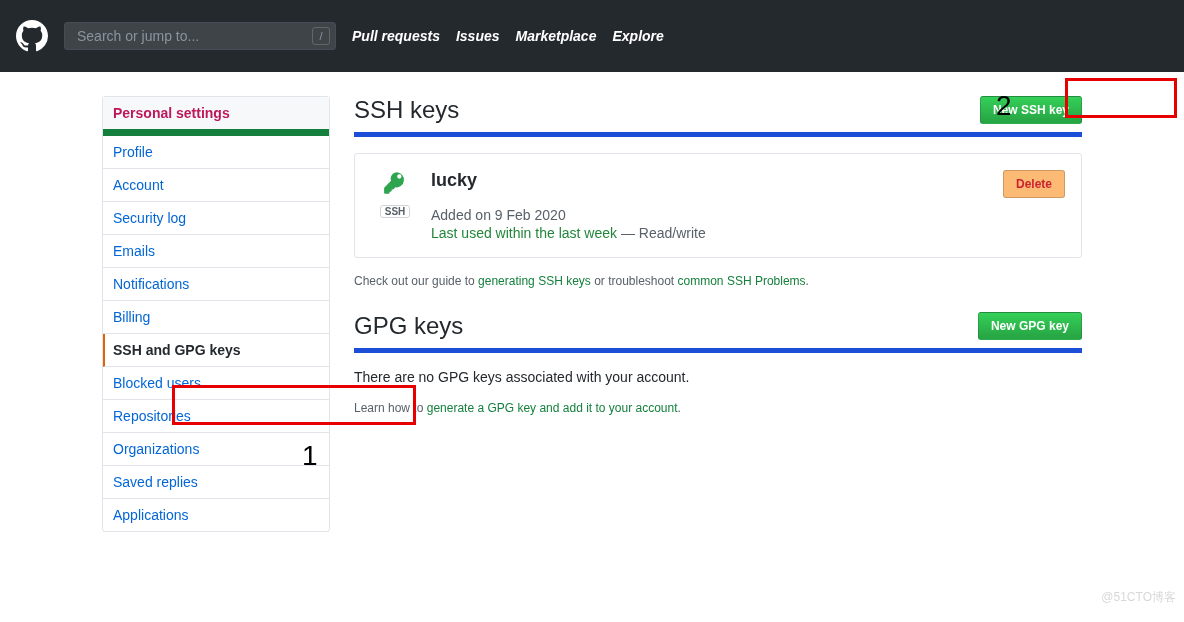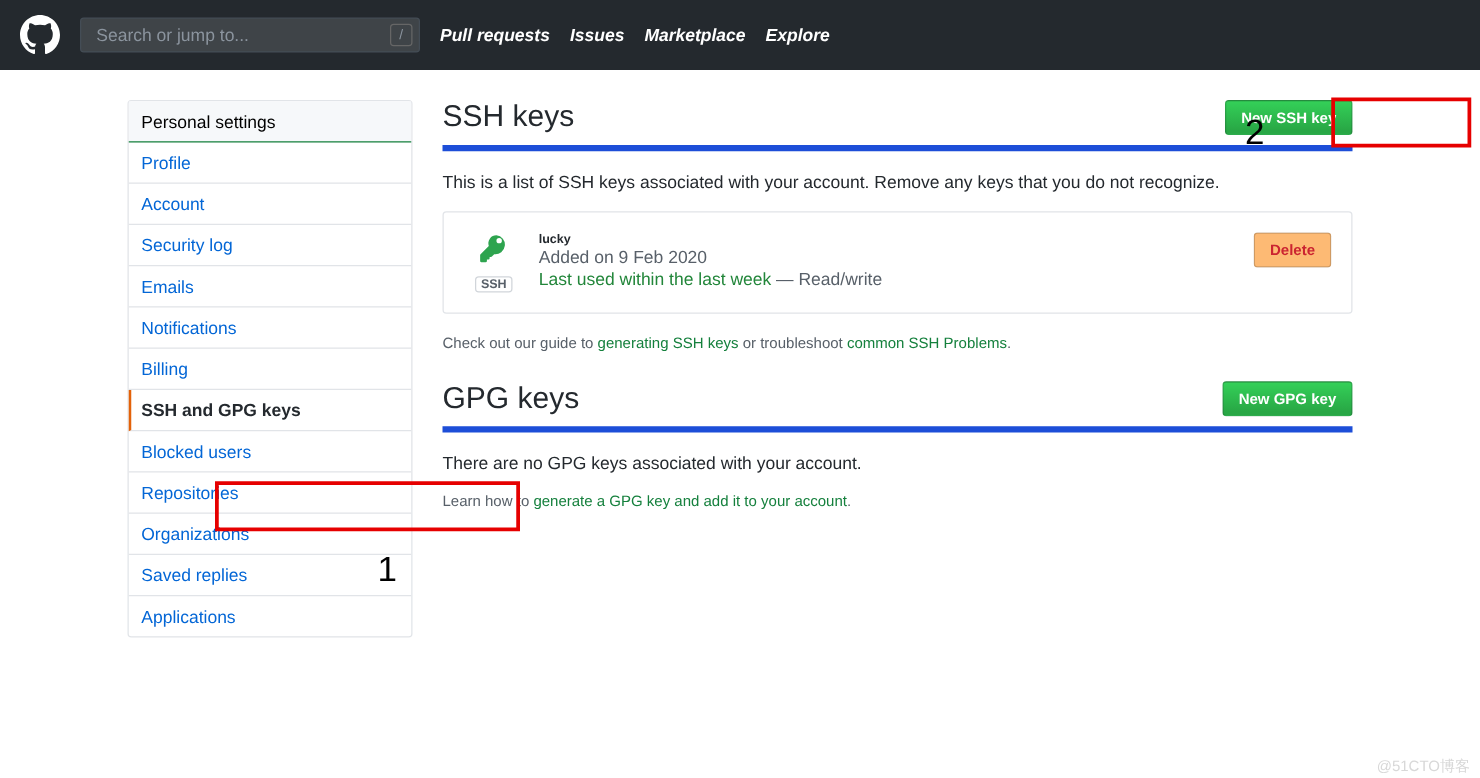--- a/index.html
+++ b/index.html
@@ -1,59 +1,59 @@
 <!DOCTYPE html>
 <html><head>
 <meta charset="utf-8">
 <style>
 * { box-sizing: border-box; margin: 0; padding: 0; }
 body { font-family: -apple-system, BlinkMacSystemFont, "Segoe UI", Helvetica, Arial, sans-serif; font-size: 14px; color: #24292e; background: #fff; }
-.header { background: #24292e; height: 56px; display: flex; align-items: center; padding: 0 16px; }
+.header { background: #24292e; height: 72px; display: flex; align-items: center; padding: 0 16px; }
 .logo { width: 32px; height: 32px; color: #fff; margin-right: 16px; }
 .logo svg { width: 32px; height: 32px; fill: #fff; }
 .search-box { position: relative; width: 272px; margin-right: 16px; }
 .search-input { width: 100%; height: 28px; background: #3f4448; border: 1px solid #444d56; border-radius: 3px; color: #fff; padding: 0 30px 0 12px; font-size: 14px; }
 .search-input::placeholder { color: #8b949e; }
 .search-slash { position: absolute; right: 6px; top: 5px; width: 18px; height: 18px; border: 1px solid #666; border-radius: 3px; color: #8b949e; font-size: 11px; display: flex; align-items: center; justify-content: center; }
 .nav-links { display: flex; gap: 16px; }
 .nav-links a { color: #fff; text-decoration: none; font-weight: 600; font-size: 14px; font-style: italic; }
 .container { display: flex; padding: 24px 16px; max-width: 1012px; margin: 0 auto; gap: 24px; }
 .sidebar { width: 228px; flex-shrink: 0; }
 .sidebar-menu { border: 1px solid #e1e4e8; border-radius: 3px; }
-.sidebar-header { padding: 8px 10px; font-size: 14px; font-weight: 400; background: #f6f8fa; border-bottom: 1px solid #15803d; color: #000000; }
+.sidebar-header { padding: 8px 10px; font-size: 14px; font-weight: 700; background: #f6f8fa; border-bottom: 7px solid #15803d; color: #be185d; }
 .sidebar-item { display: block; padding: 8px 10px; border-bottom: 1px solid #e1e4e8; color: #0366d6; text-decoration: none; font-size: 14px; cursor: pointer; }
 .sidebar-item:last-child { border-bottom: none; }
 .sidebar-item.current { font-weight: 600; color: #24292e; border-left: 2px solid #e36209; padding-left: 8px; cursor: default; }
 .main { flex: 1; }
 .subhead { display: flex; justify-content: space-between; align-items: flex-end; border-bottom: 5px solid #1d4ed8; padding-bottom: 8px; margin-bottom: 16px; }
 .subhead h2 { font-size: 24px; font-weight: 400; }
 .btn { display: inline-block; padding: 6px 12px; font-size: 12px; font-weight: 600; border-radius: 3px; border: 1px solid rgba(27,31,35,.2); cursor: pointer; text-decoration: none; }
 .btn-primary { background: #2ea44f; color: #fff; background-image: linear-gradient(-180deg, #34d058, #28a745 90%); }
 .btn-danger { background: #fdba74; color: #cb2431; }
 .desc { margin-bottom: 16px; font-size: 14px; color: #24292e; }
 .key-box { border: 1px solid #e1e4e8; border-radius: 3px; margin-bottom: 16px; }
 .key-item { display: flex; padding: 16px; align-items: flex-start; }
 .key-icon-col { width: 48px; text-align: center; margin-right: 12px; }
 .key-icon { color: #2ea44f; }
 .key-icon svg { width: 26px; height: 26px; fill: #2ea44f; }
 .ssh-label { display: inline-block; border: 1px solid #d1d5da; border-radius: 3px; padding: 0 4px; font-size: 10px; font-weight: 600; color: #586069; margin-top: 6px; }
 .key-details { flex: 1; }
-.key-title { font-weight: 600; font-size: 10px; margin-bottom: 0; }
+.key-title { font-weight: 600; font-size: 18px; margin-bottom: 16px; }
 .key-fingerprint { font-family: SFMono-Regular, Consolas, "Liberation Mono", Menlo, monospace; font-size: 12px; color: #24292e; margin-bottom: 4px; }
 .key-added { font-size: 14px; color: #586069; margin-bottom: 2px; }
 .key-used { font-size: 14px; }
 .green-text { color: #22863a; }
 .gray-text { color: #586069; }
 .key-actions { padding-left: 16px; }
 .help-text { font-size: 12px; color: #586069; margin-bottom: 24px; }
 .link { color: #15803d; text-decoration: none; }
 .gpg-section { margin-top: 24px; }
 .annot-box1 { position: absolute; border: 3px solid #e60000; pointer-events: none; }
 .annot-num { position: absolute; font-size: 28px; font-family: Arial; color: #000; pointer-events: none; }
-.watermark { position: absolute; right: 8px; bottom: 0; color: #d8d8d8; font-size: 12px; }
+.watermark { position: absolute; right: 8px; bottom: 16px; color: #d8d8d8; font-size: 12px; }
 </style>
 </head>
 <body>
 
 <div class="header">
   <a class="logo">
     <svg viewBox="0 0 16 16">
         <path d="M8 0C3.58 0 0 3.58 0 8c0 3.54 2.29 6.53 5.47 7.59.4.07.55-.17.55-.38 0-.19-.01-.82-.01-1.49-2.01.37-2.53-.49-2.69-.94-.09-.23-.48-.94-.82-1.13-.28-.15-.68-.52-.01-.53.63-.01 1.08.58 1.23.82.72 1.21 1.87.87 2.33.66.07-.52.28-.87.51-1.07-1.78-.2-3.64-.89-3.64-3.95 0-.87.31-1.59.82-2.15-.08-.2-.36-1.02.08-2.12 0 0 .67-.21 2.2.82a7.5 7.5 0 0 1 2-.27c.68 0 1.36.09 2 .27 1.53-1.04 2.2-.82 2.2-.82.44 1.1.16 1.92.08 2.12.51.56.82 1.27.82 2.15 0 3.07-1.87 3.75-3.65 3.95.29.25.54.73.54 1.48 0 1.07-.01 1.93-.01 2.2 0 .21.15.46.55.38A8.01 8.01 0 0 0 16 8c0-4.42-3.58-8-8-8z"></path>
       </svg>
   </a>
@@ -86,21 +86,20 @@
       <a class="sidebar-item">Saved replies</a>
       <a class="sidebar-item">Applications</a>
     </nav>
   </aside>
 
   <main class="main">
     <div class="subhead">
       <h2>SSH keys</h2>
       <a class="btn btn-primary">New SSH key</a>
     </div>
-    <p class="desc">This is a list of SSH keys associated with your account. Remove any keys that you do not recognize.</p>
 
     <div class="key-box">
       <div class="key-item">
         <div class="key-icon-col">
           <span class="key-icon">
             <svg viewBox="0 0 24 24">
                 <path d="M14 2a6 6 0 0 0-5.65 8l-6.1 6.1a1 1 0 0 0-.3.7V21a1 1 0 0 0 1 1h3a1 1 0 0 0 1-1v-1h1a1 1 0 0 0 1-1v-1h1a1 1 0 0 0 .7-.3l1.7-1.7A6 6 0 1 0 14 2zm2 6a2 2 0 1 1 0-4 2 2 0 0 1 0 4z"></path>
               </svg>
           </span>
           <div class="ssh-label">SSH</div>

